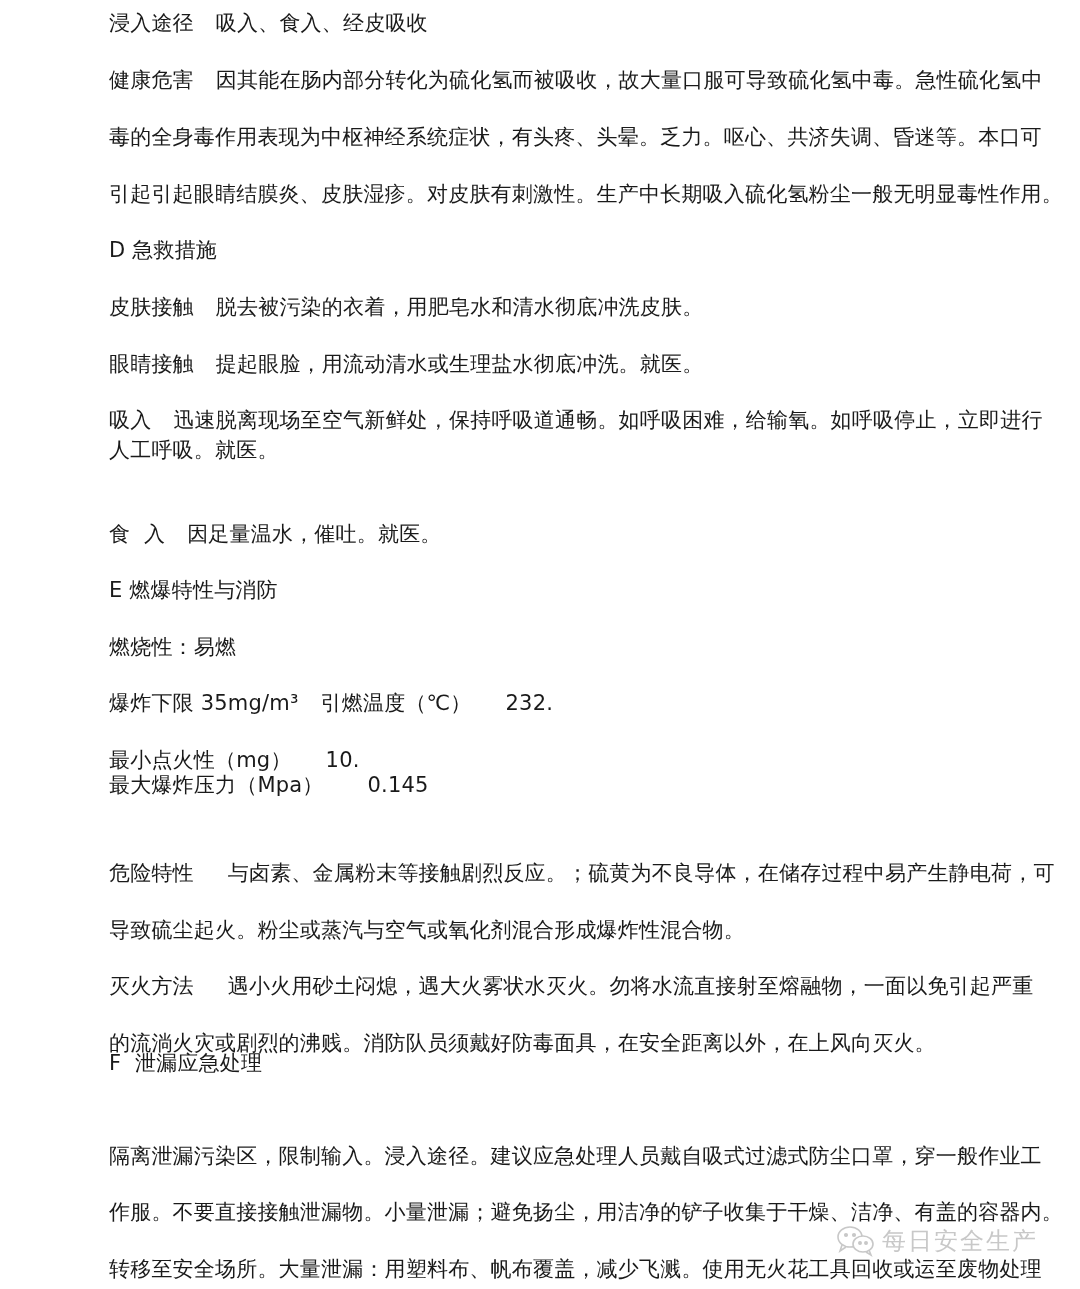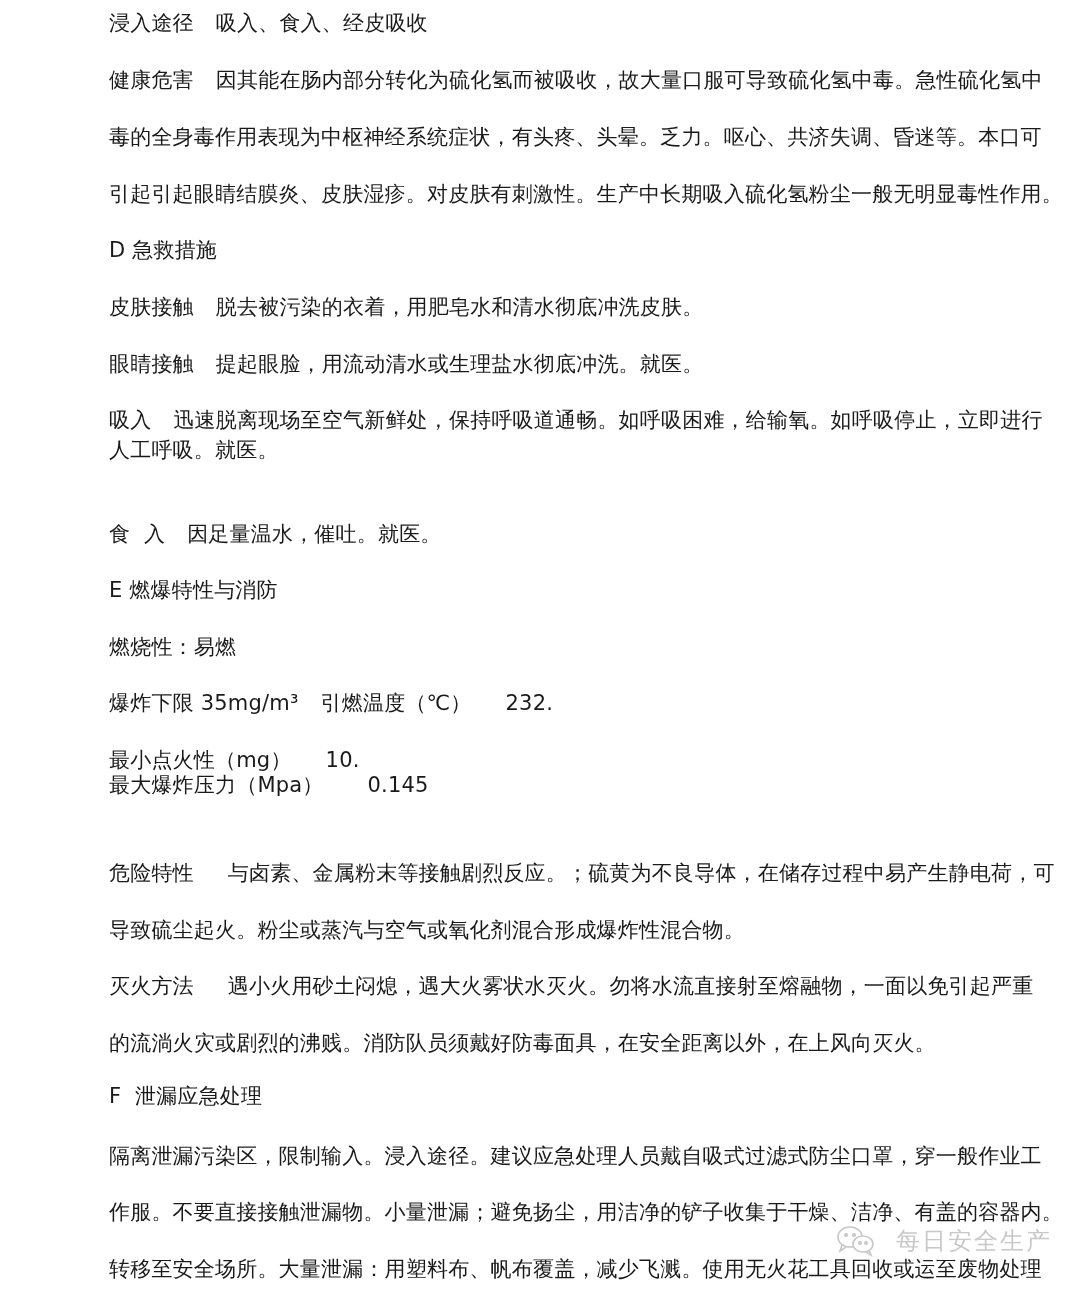--- a/index.html
+++ b/index.html
@@ -32,21 +32,21 @@
       margin-left: 43px;
     }
     .gap { display: inline-block; }
     .watermark {
       position: absolute;
       left: 836px;
       top: 1224px;
       height: 34px;
       display: flex;
       align-items: center;
-      gap: 20px;
+      gap: 6px;
       color: #c8c8c8;
       font-size: 24px;
       letter-spacing: 2px;
       pointer-events: none;
     }
     .watermark svg { display: block; }
   </style>
 </head>
 <body>
 
@@ -105,21 +105,21 @@
   </div>
 
   <div class="line" style="top:910px">导致硫尘起火。粉尘或蒸汽与空气或氧化剂混合形成爆炸性混合物。</div>
 
   <div class="line" style="top:966px">
     <span>灭火方法</span><span class="gap" style="width:34px"></span><span>遇小火用砂土闷熄，遇大火雾状水灭火。勿将水流直接射至熔融物，一面以免引起严重</span>
   </div>
 
   <div class="line" style="top:1023px">的流淌火灾或剧烈的沸贱。消防队员须戴好防毒面具，在安全距离以外，在上风向灭火。</div>
 
-  <div class="line" style="top:1076px; white-space:pre">F  泄漏应急处理</div>
+  <div class="line" style="top:1043px; white-space:pre">F  泄漏应急处理</div>
 
   <div class="line" style="top:1136px">隔离泄漏污染区，限制输入。浸入途径。建议应急处理人员戴自吸式过滤式防尘口罩，穿一般作业工</div>
 
   <div class="line" style="top:1192px">作服。不要直接接触泄漏物。小量泄漏；避免扬尘，用洁净的铲子收集于干燥、洁净、有盖的容器内。</div>
 
   <div class="line" style="top:1249px">转移至安全场所。大量泄漏：用塑料布、帆布覆盖，减少飞溅。使用无火花工具回收或运至废物处理</div>
 
 </div>
 
 <div class="watermark">

